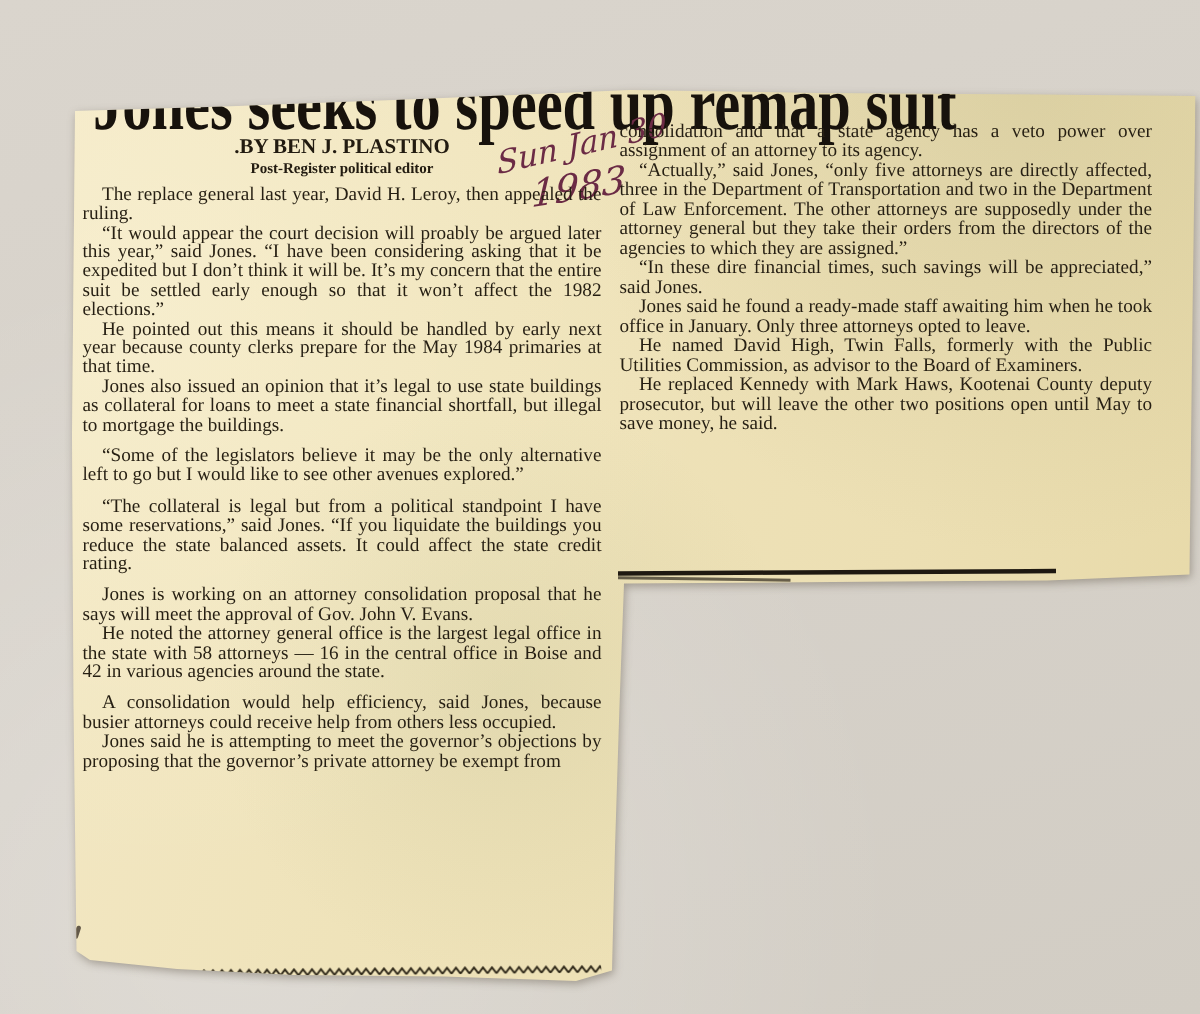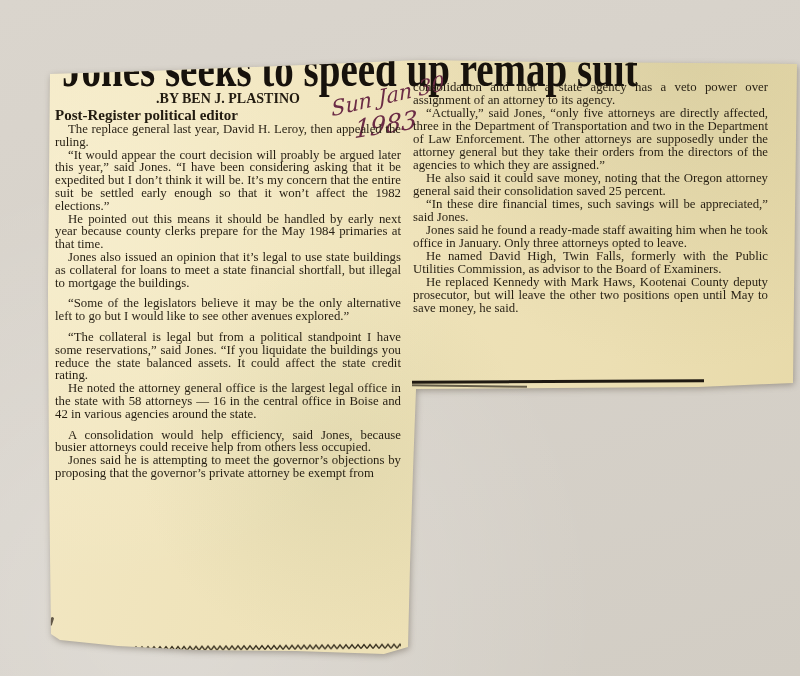--- a/index.html
+++ b/index.html
@@ -68,21 +68,22 @@
     width: 346px;
     text-align: center;
     font-size: 14px;
     font-weight: bold;
     color: #221b10;
   }
   .byline-title {
     position: absolute;
     left: 55px; top: 107px;
     width: 346px;
-    font-size: 15px;
+    text-align: center;
+    font-size: 10px;
     font-weight: bold;
     color: #221b10;
   }
   .col {
     position: absolute;
     font-size: 12.8px;
     text-align: justify;
     color: #261f13;
   }
   .col p { margin: 0; text-indent: 13px; }
@@ -162,29 +163,29 @@
       <div class="byline">.BY BEN J. PLASTINO</div>
       <div class="byline-title">Post-Register political editor</div>
 
       <div class="col col-left">
         <p>The replace general last year, David H. Leroy, then appealed the ruling.</p>
         <p>“It would appear the court decision will proably be argued later this year,” said Jones. “I have been considering asking that it be expedited but I don’t think it will be. It’s my concern that the entire suit be settled early enough so that it won’t affect the 1982 elections.”</p>
         <p>He pointed out this means it should be handled by early next year because county clerks prepare for the May 1984 primaries at that time.</p>
         <p>Jones also issued an opinion that it’s legal to use state buildings as collateral for loans to meet a state financial shortfall, but illegal to mortgage the buildings.</p>
         <p class="sp">“Some of the legislators believe it may be the only alternative left to go but I would like to see other avenues explored.”</p>
         <p class="sp">“The collateral is legal but from a political standpoint I have some reservations,” said Jones. “If you liquidate the buildings you reduce the state balanced assets. It could affect the state credit rating.</p>
+        <p class="sp">Jones is working on an attorney consolidation proposal that he says will meet the approval of Gov. John V. Evans.</p>
         <p>He noted the attorney general office is the largest legal office in the state with 58 attorneys — 16 in the central office in Boise and 42 in various agencies around the state.</p>
         <p class="sp">A consolidation would help efficiency, said Jones, because busier attorneys could receive help from others less occupied.</p>
         <p>Jones said he is attempting to meet the governor’s objections by proposing that the governor’s private attorney be exempt from</p>
       </div>
 
       <div class="col col-right">
         <p class="noindent">consolidation and that a state agency has a veto power over assignment of an attorney to its agency.</p>
         <p>“Actually,” said Jones, “only five attorneys are directly affected, three in the Department of Transportation and two in the Department of Law Enforcement. The other attorneys are supposedly under the attorney general but they take their orders from the directors of the agencies to which they are assigned.”</p>
-        <p>He also said it could save money, noting that the Oregon attorney general said their consolidation saved 25 percent.</p>
         <p>“In these dire financial times, such savings will be appreciated,” said Jones.</p>
         <p>Jones said he found a ready-made staff awaiting him when he took office in January. Only three attorneys opted to leave.</p>
         <p>He named David High, Twin Falls, formerly with the Public Utilities Commission, as advisor to the Board of Examiners.</p>
         <p>He replaced Kennedy with Mark Haws, Kootenai County deputy prosecutor, but will leave the other two positions open until May to save money, he said.</p>
       </div>
 
       <div class="end-rule"></div>
       <div class="end-rule-echo"></div>
 
       <svg class="zigzag" width="268" height="7">

